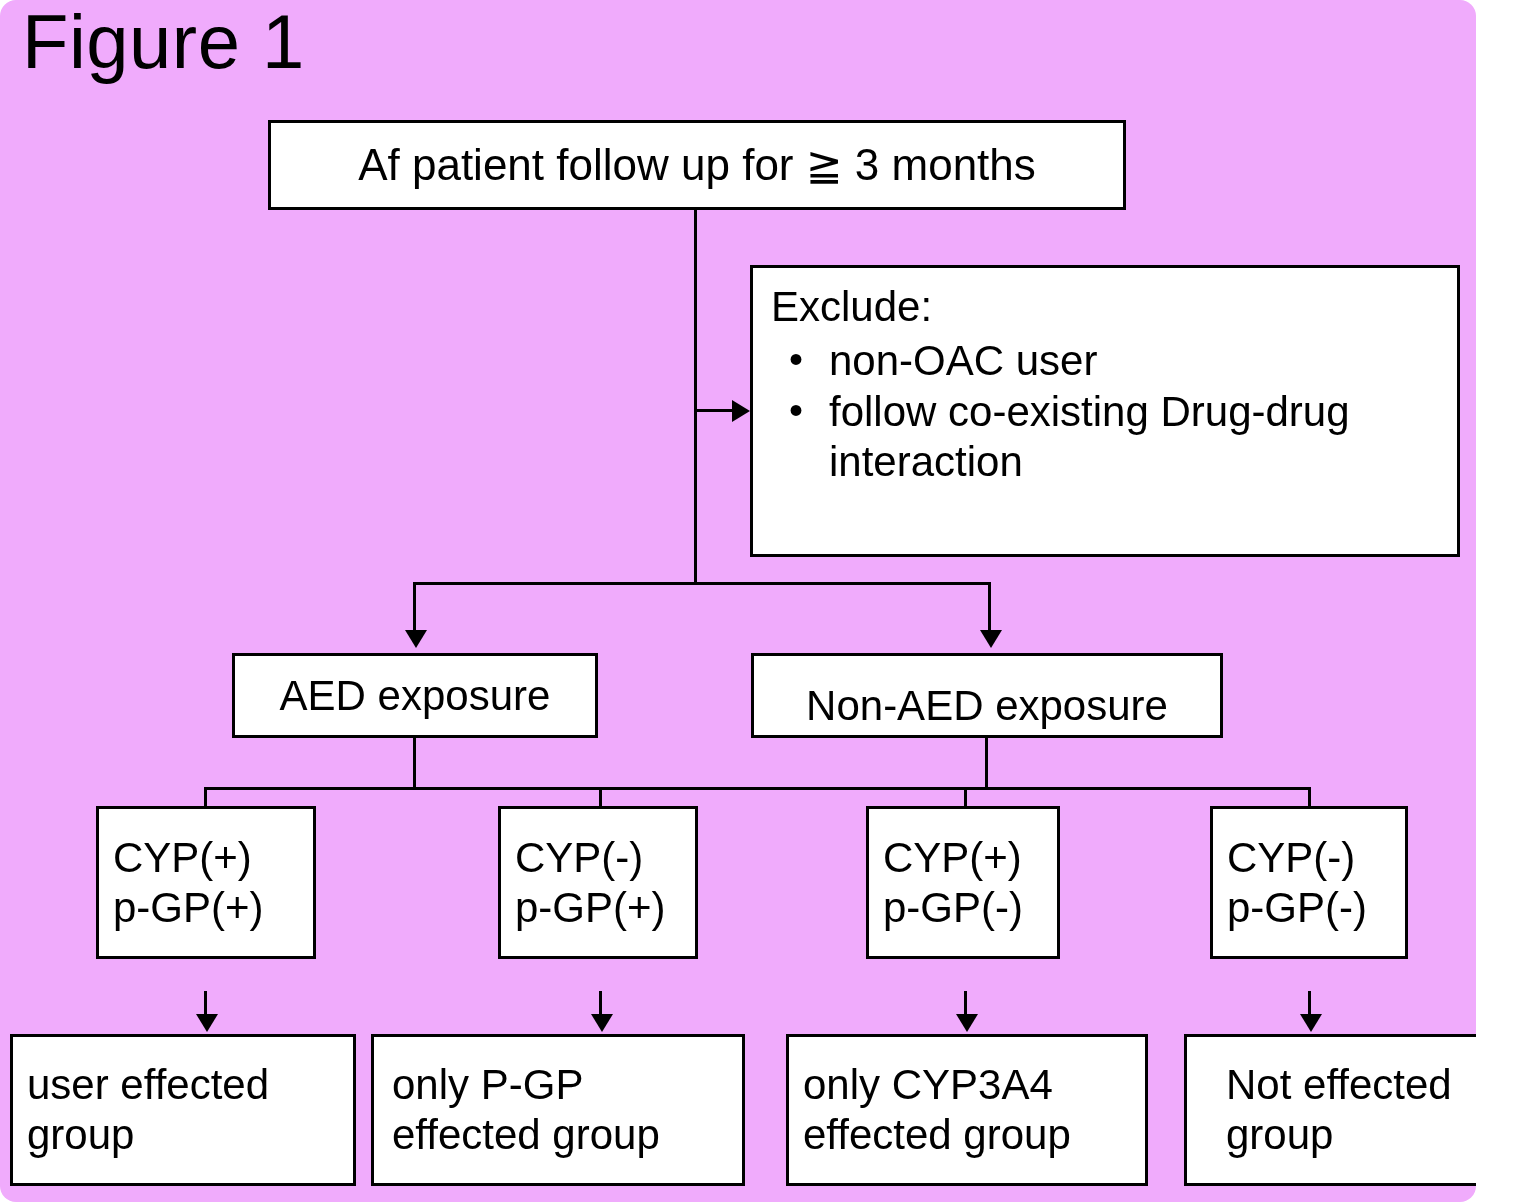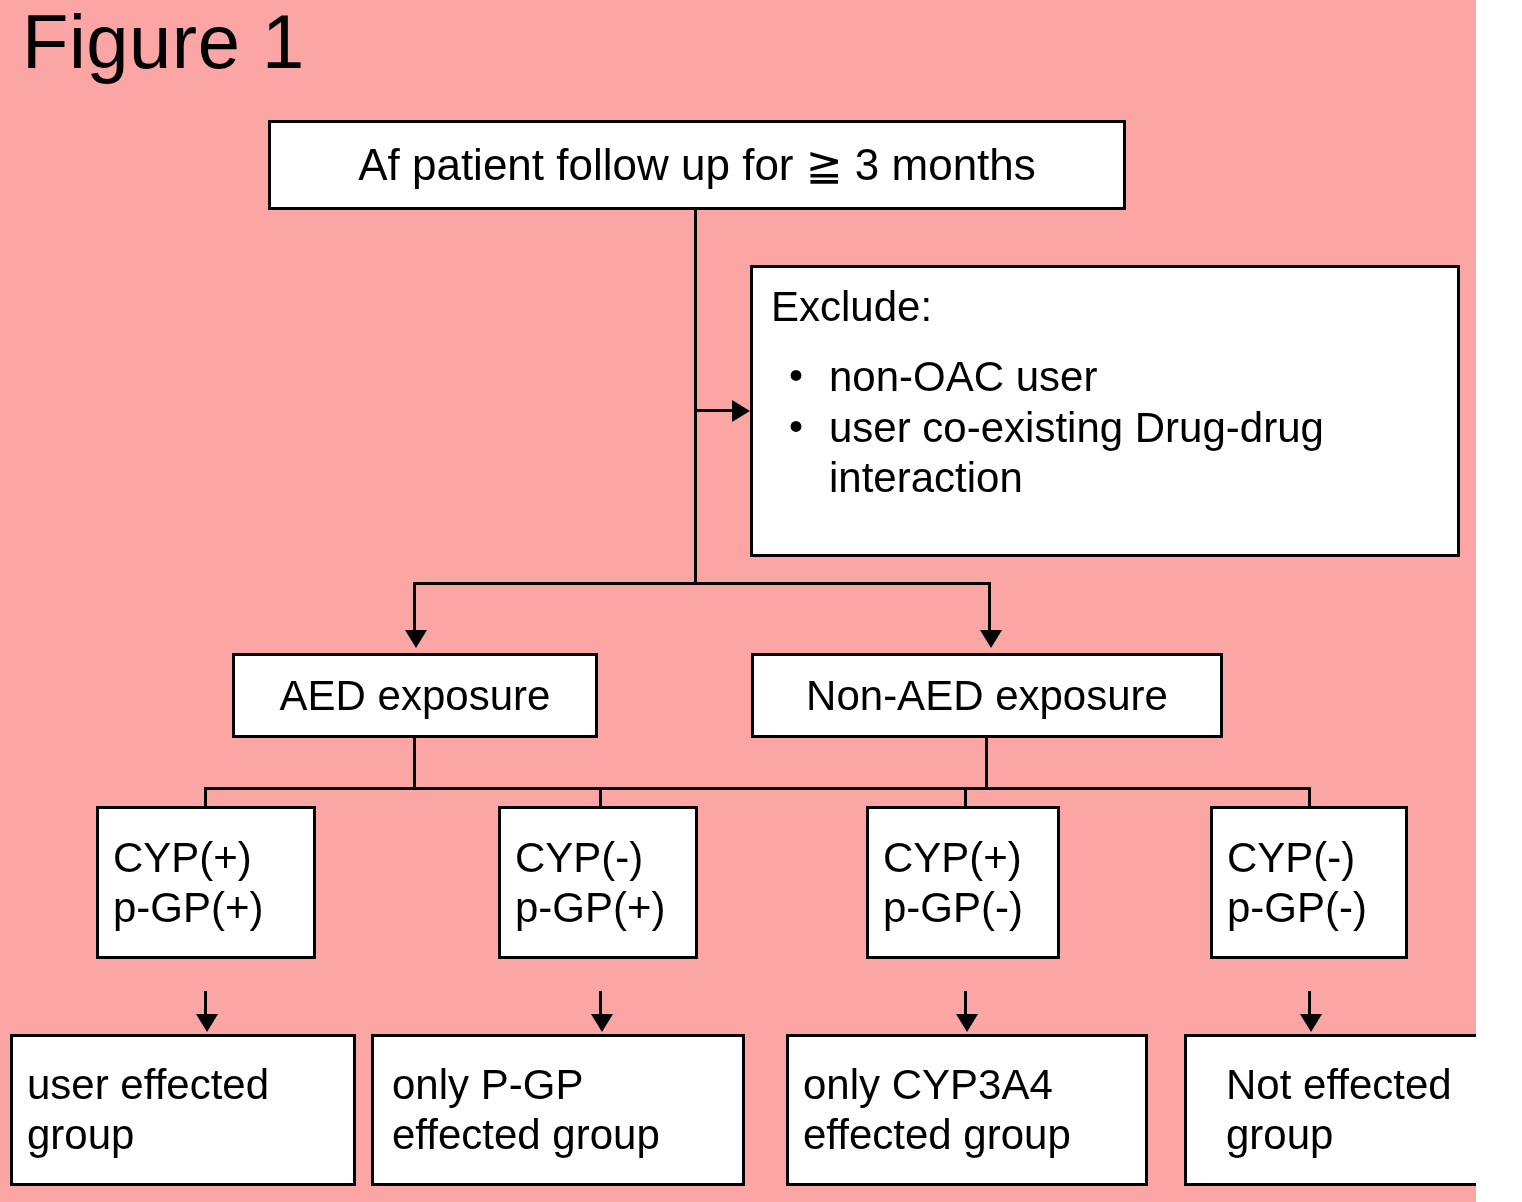--- a/index.html
+++ b/index.html
@@ -4,24 +4,25 @@
 <style>
   html, body {
     margin: 0;
     padding: 0;
     background: #ffffff;
   }
   #canvas {
     position: relative;
     width: 1476px;
     height: 1202px;
-    background: #fca5a5;
+    background: #f0abfc;
     font-family: "Liberation Sans", sans-serif;
     color: #000000;
     overflow: hidden;
+    border-radius: 16px;
   }
   .fig-title {
     position: absolute;
     left: 22px;
     top: 4px;
     font-size: 76px;
     line-height: 1.0;
     font-weight: 400;
     letter-spacing: 0.5px;
     white-space: nowrap;
@@ -49,21 +50,21 @@
   }
 
   
   #node-exclude {
     left: 750px; top: 265px; width: 710px; height: 292px;
     padding: 14px 16px 10px 18px;
     justify-content: flex-start;
     font-size: 42px;
   }
   #node-exclude .ex-head {
-    margin-bottom: 20px;
+    margin-bottom: 4px;
   }
   .bullet-list {
     list-style: none;
     margin: 0;
     padding: 0;
   }
   .bullet-item {
     display: flex;
     align-items: flex-start;
     margin-bottom: 2px;
@@ -82,21 +83,21 @@
     line-height: 1.18;
   }
 
   
   #node-aed {
     left: 232px; top: 653px; width: 366px; height: 85px;
     align-items: center; justify-content: center;
   }
   #node-nonaed {
     left: 751px; top: 653px; width: 472px; height: 85px;
-    align-items: center; justify-content: center;
+    align-items: center; justify-content: flex-end;
   }
 
   
   .cyp {
     top: 806px; height: 153px;
     align-items: flex-start; justify-content: center;
     padding: 0 10px 0 14px;
     font-size: 42px;
   }
   #node-cyp-1 { left: 96px;   width: 220px; }
@@ -156,21 +157,21 @@
 
   <div class="node" id="node-exclude">
     <div class="ex-head">Exclude:</div>
     <ul class="bullet-list">
       <li class="bullet-item">
         <span class="bullet-dot">•</span>
         <span class="bullet-text">non-OAC user</span>
       </li>
       <li class="bullet-item">
         <span class="bullet-dot">•</span>
-        <span class="bullet-text">user co-existing Drug-drug interaction</span>
+        <span class="bullet-text">follow co-existing Drug-drug interaction</span>
       </li>
     </ul>
   </div>
 
   <div class="conn hline" style="left:413px; top:582px; width:578px;"></div>
   <div class="conn vline" style="left:413px; top:582px; height:50px;"></div>
   <div class="arrow-down" style="left:405px; top:630px;"></div>
   <div class="conn vline" style="left:988px; top:582px; height:50px;"></div>
   <div class="arrow-down" style="left:980px; top:630px;"></div>
 

